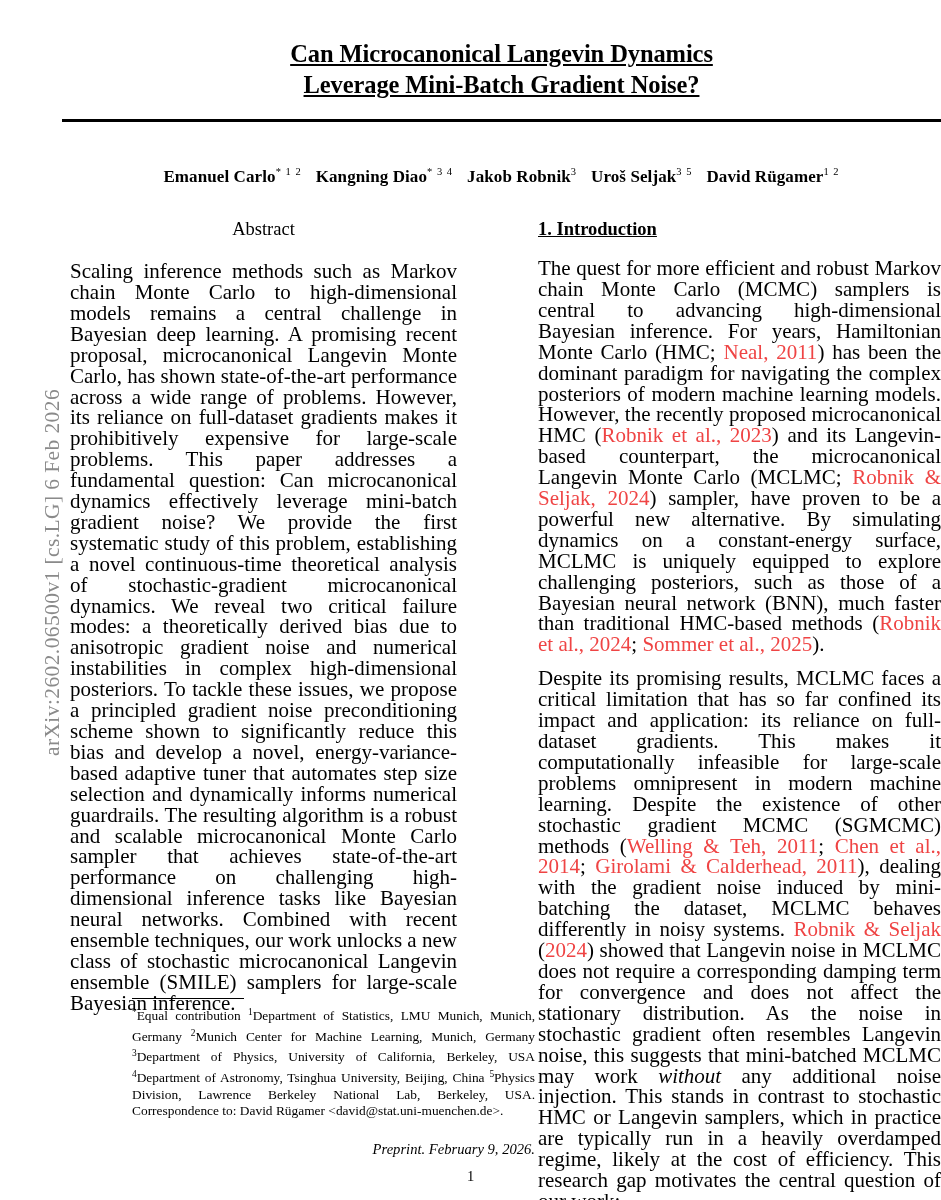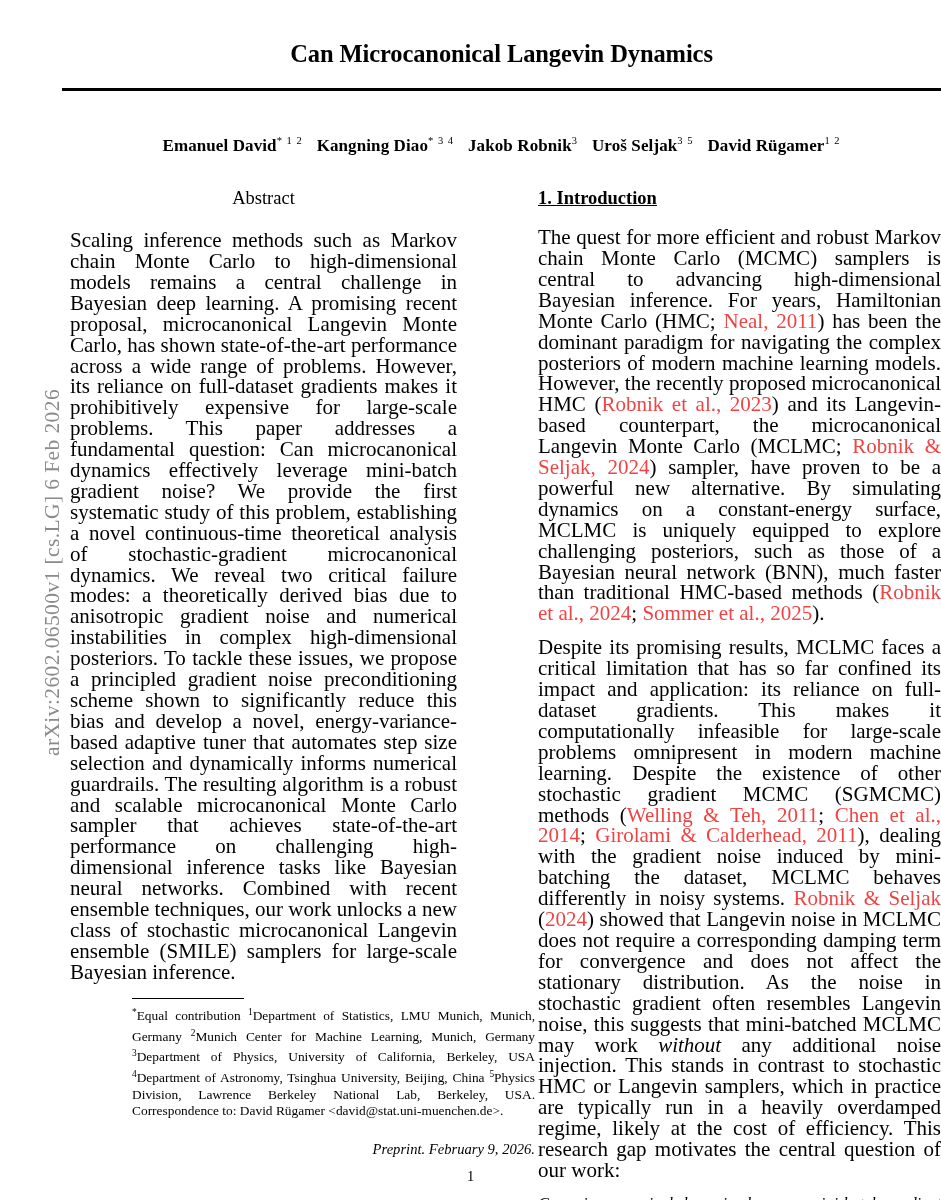--- a/index.html
+++ b/index.html
@@ -37,20 +37,21 @@
     position: absolute;
     left: 62px;
     top: 0;
     width: 879px;
     height: 1200px;
   }
 
   #title-block {
     padding-top: 22px;
     text-align: center;
+    text-decoration: underline;
   }
   .paper-title {
     font-weight: bold;
     font-size: 24.5px;
     line-height: 31px;
     letter-spacing: -0.1px;
   }
   .title-line { display: block; }
 
   .rule-thick {
@@ -161,27 +162,28 @@
 </head>
 <body>
 
 <div id="arxiv-stamp">arXiv:2602.06500v1  [cs.LG]  6 Feb 2026</div>
 
 <div id="page">
 
   <div id="title-block">
     <h1 class="paper-title">
       <span class="title-line">Can Microcanonical Langevin Dynamics</span>
+      <span class="title-line">Leverage Mini-Batch Gradient Noise?</span>
     </h1>
   </div>
 
   <hr class="rule-thick">
 
   <div id="authors">
-    <span class="author"><span>Emanuel David</span><sup class="mk">* 1 2</sup></span><span class="author"><span>Kangning Diao</span><sup class="mk">* 3 4</sup></span><span class="author"><span>Jakob Robnik</span><sup class="mk">3</sup></span><span class="author"><span>Uroš Seljak</span><sup class="mk">3 5</sup></span><span class="author"><span>David Rügamer</span><sup class="mk">1 2</sup></span>
+    <span class="author"><span>Emanuel Carlo</span><sup class="mk">* 1 2</sup></span><span class="author"><span>Kangning Diao</span><sup class="mk">* 3 4</sup></span><span class="author"><span>Jakob Robnik</span><sup class="mk">3</sup></span><span class="author"><span>Uroš Seljak</span><sup class="mk">3 5</sup></span><span class="author"><span>David Rügamer</span><sup class="mk">1 2</sup></span>
   </div>
 
   <div id="cols">
 
     <div class="col left">
       <div class="sec-head-center">Abstract</div>
       <div class="abs-body">
         <p class="body">Scaling inference methods such as Markov chain Monte Carlo to high-dimensional models remains a central challenge in Bayesian deep learning. A promising recent proposal, microcanonical Langevin Monte Carlo, has shown state-of-the-art performance across a wide range of problems. However, its reliance on full-dataset gradients makes it prohibitively expensive for large-scale problems. This paper addresses a fundamental question: Can microcanonical dynamics effectively leverage mini-batch gradient noise? We provide the first systematic study of this problem, establishing a novel continuous-time theoretical analysis of stochastic-gradient microcanonical dynamics. We reveal two critical failure modes: a theoretically derived bias due to anisotropic gradient noise and numerical instabilities in complex high-dimensional posteriors. To tackle these issues, we propose a principled gradient noise preconditioning scheme shown to significantly reduce this bias and develop a novel, energy-variance-based adaptive tuner that automates step size selection and dynamically informs numerical guardrails. The resulting algorithm is a robust and scalable microcanonical Monte Carlo sampler that achieves state-of-the-art performance on challenging high-dimensional inference tasks like Bayesian neural networks. Combined with recent ensemble techniques, our work unlocks a new class of stochastic microcanonical Langevin ensemble (SMILE) samplers for large-scale Bayesian inference.</p>
       </div>
     </div>

